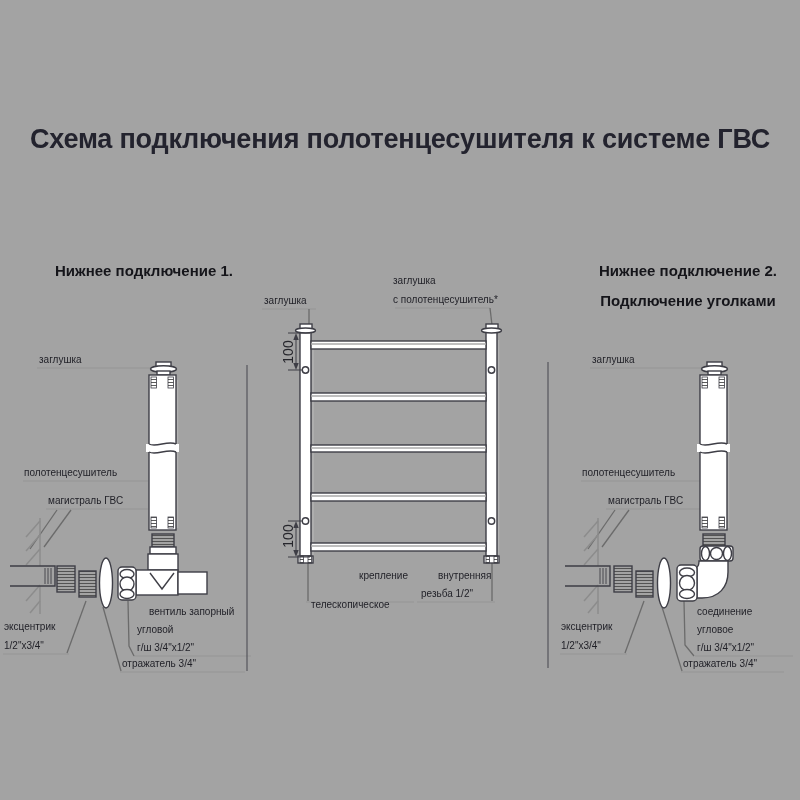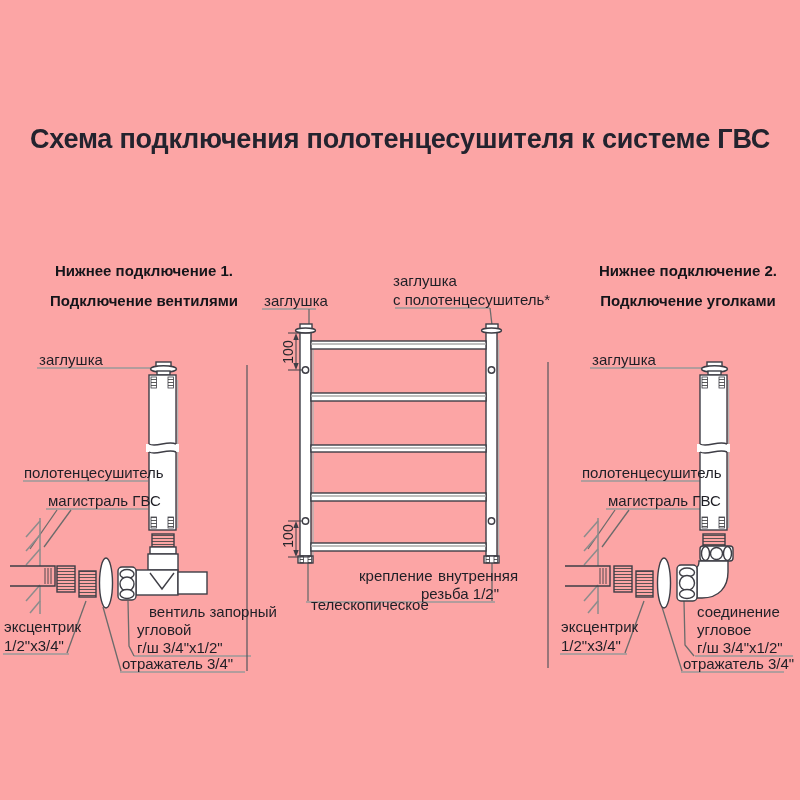--- a/index.html
+++ b/index.html
@@ -1,35 +1,34 @@
 <!DOCTYPE html>
 <html><head>
 <meta charset="utf-8">
 <style>
   html,body{margin:0;padding:0;background:#fff;}
-  #page{position:relative;width:800px;height:800px;background:#fca5a5;overflow:hidden;
+  #page{position:relative;width:800px;height:800px;background:#a3a3a3;overflow:hidden;
         font-family:"Liberation Sans","DejaVu Sans",sans-serif;}
   #title{position:absolute;left:0;top:124px;width:800px;text-align:center;
          font-size:27px;font-weight:bold;color:#23232e;white-space:nowrap;letter-spacing:-0.2px;}
   .hdr{position:absolute;width:232px;text-align:center;font-size:15px;font-weight:bold;
        color:#15151a;white-space:nowrap;}
-  .lbl{position:absolute;font-size:15px;line-height:17px;color:#1f1f26;white-space:nowrap;}
+  .lbl{position:absolute;font-size:10px;line-height:17px;color:#1f1f26;white-space:nowrap;}
   .dim{position:absolute;width:34px;text-align:center;font-size:14px;color:#26262c;
        transform:rotate(-90deg);transform-origin:center;}
   svg{position:absolute;left:0;top:0;}
 </style>
 </head>
 <body>
 
 <div id="page">
 
   <div id="title">Схема подключения полотенцесушителя к системе ГВС</div>
 
   <div class="hdr" style="left:28px;top:262px;">Нижнее подключение 1.</div>
-  <div class="hdr" style="left:28px;top:292px;">Подключение вентилями</div>
   <div class="hdr" style="left:572px;top:262px;">Нижнее подключение 2.</div>
   <div class="hdr" style="left:572px;top:292px;">Подключение уголками</div>
 
   <svg width="800" height="800" viewBox="0 0 800 800">
     <defs>
       <pattern id="thr" width="4" height="3" patternUnits="userSpaceOnUse">
         <line x1="0" y1="1.5" x2="4" y2="1.5" stroke="#4a4a4a" stroke-width="0.9"></line>
       </pattern>
     </defs>
 

